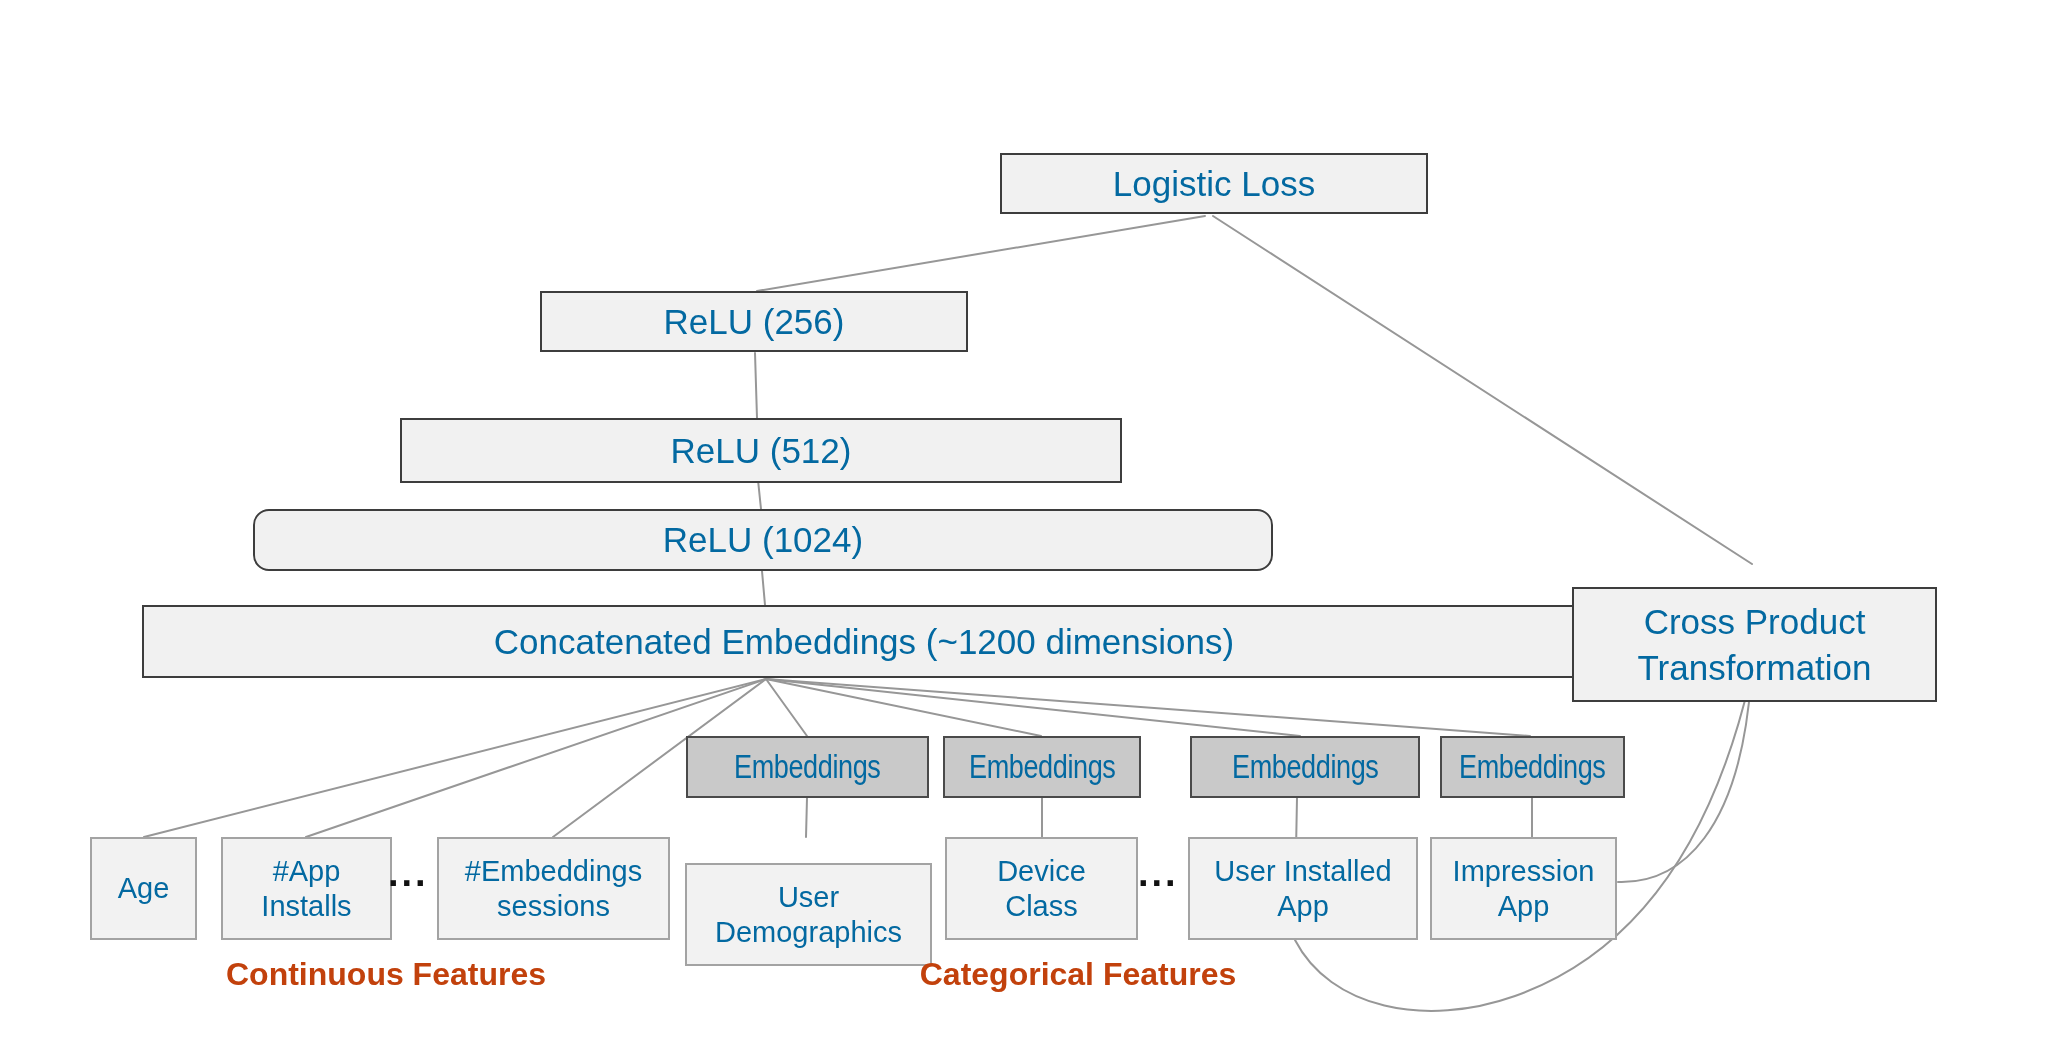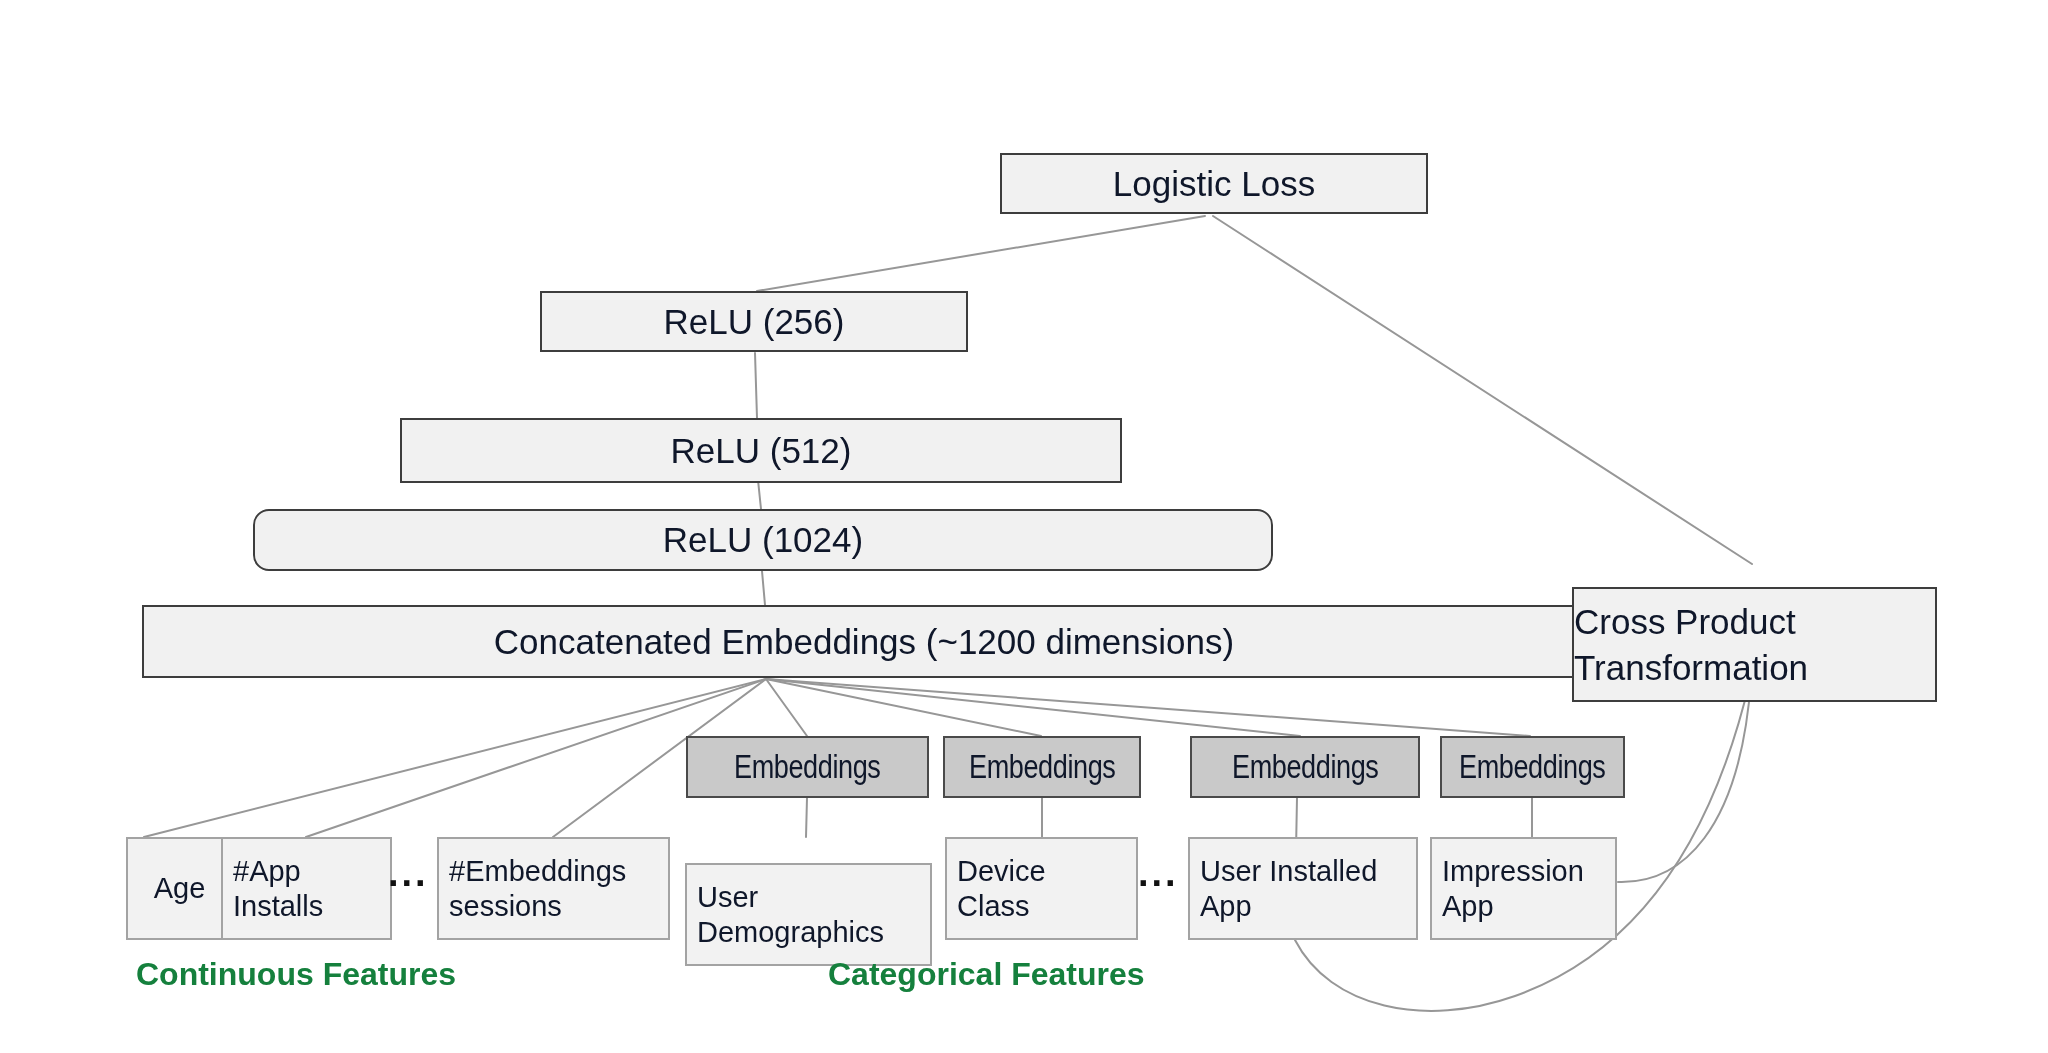--- a/index.html
+++ b/index.html
@@ -9,23 +9,23 @@
     position: relative; overflow: hidden;
     color: #111111;
   }
   .canvas { position: absolute; inset: 0; width: 2048px; height: 1053px; }
   svg.edges { position: absolute; left: 0; top: 0; width: 2048px; height: 1053px; }
   svg.edges path { stroke: #979797; stroke-width: 2; fill: none; stroke-linecap: round; }
 
   .node {
     position: absolute; box-sizing: border-box;
     display: flex; align-items: center; justify-content: center;
-    text-align: left;
+    text-align: center;
     background: #f1f1f1; border: 2px solid #3d3d3d;
-    font-size: 35px; line-height: 1.25; color: #0f172a;
+    font-size: 35px; line-height: 1.25; color: #0369a1;
   }
   .node.feature {
     background: #f2f2f2; border: 2px solid #a3a3a3;
     font-size: 29px; line-height: 1.2; padding: 0 10px;
   }
   .node.embed {
     background: #c9c9c9; border: 2px solid #4a4a4a;
     font-size: 33px;
   }
   .node.embed .condensed { display: inline-block; transform: scaleX(0.82); letter-spacing: -0.5px; }
@@ -38,39 +38,39 @@
   #concat        { left: 142px;  top: 605px; width: 1444px; height: 73px; }
   #cross-product { left: 1572px; top: 563px; width: 365px; height: 115px; line-height: 1.3; margin-top: 24px; }
 
   
   #embed-1 { left: 686px;  top: 736px; width: 243px; height: 62px; }
   #embed-2 { left: 943px;  top: 736px; width: 198px; height: 62px; }
   #embed-3 { left: 1190px; top: 736px; width: 230px; height: 62px; }
   #embed-4 { left: 1440px; top: 736px; width: 185px; height: 62px; }
 
   
-  #age            { left: 90px;   top: 837px; width: 107px; height: 103px; margin-left: 36px; }
+  #age            { left: 90px;   top: 837px; width: 107px; height: 103px; }
   #app-installs   { left: 221px;  top: 837px; width: 171px; height: 103px; }
   #engagement     { left: 437px;  top: 837px; width: 233px; height: 103px; }
   #user-demo      { left: 685px;  top: 863px; width: 247px; height: 103px; }
   #device-class   { left: 945px;  top: 837px; width: 193px; height: 103px; }
   #user-installed { left: 1188px; top: 837px; width: 230px; height: 103px; }
   #impression     { left: 1430px; top: 837px; width: 187px; height: 103px; }
 
   .dots {
     position: absolute; font-weight: bold; font-size: 38px;
     letter-spacing: 3px; color: #111111;
   }
   #dots-continuous  { left: 388px;  top: 852px; }
   #dots-categorical { left: 1138px; top: 852px; }
 
   .group-label {
     position: absolute; top: 956px;
-    font-weight: bold; font-size: 32px; color: #15803d;
-    width: 500px; 
+    font-weight: bold; font-size: 32px; color: #c2410c;
+    width: 500px; text-align: center;
   }
   #label-continuous  { left: 136px; }
   #label-categorical { left: 828px; }
 </style>
 </head>
 <body>
 
 <div class="canvas">
 
   <svg class="edges" viewBox="0 0 2048 1053" aria-hidden="true">

